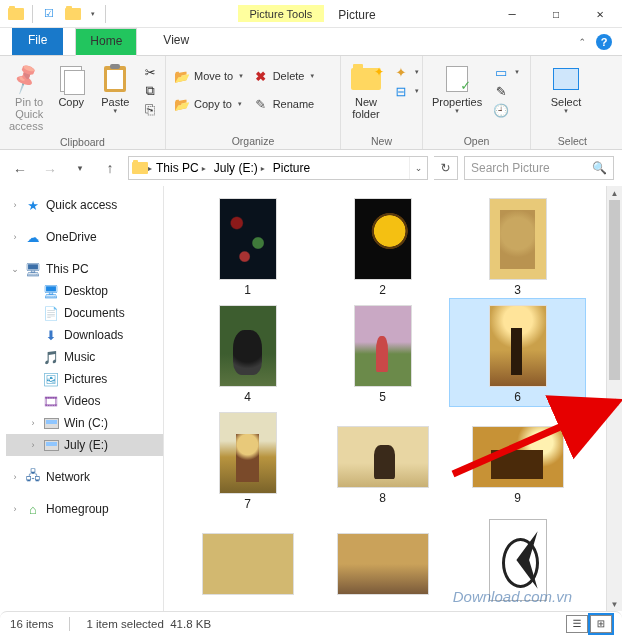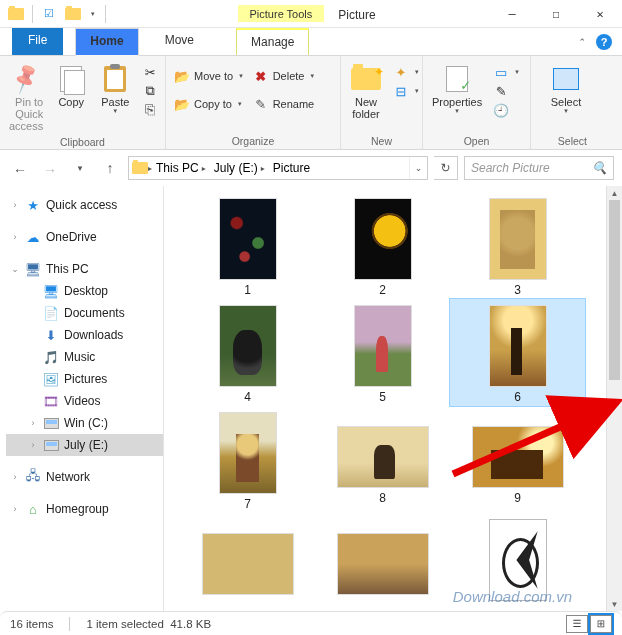--- a/index.html
+++ b/index.html
@@ -13,21 +13,21 @@
 .qat-sep { width: 1px; height: 18px; background: #d0d0d0; margin: 0 2px; }
 .qat-drop { font-size: 7px; color: #555; padding: 0 4px; }
 .tool-tab { background: #ffff9e; font-size: 11px; padding: 3px 12px 2px; color: #333; margin-left: auto; position: relative; left: 0px; }
 .title-txt { font-size: 12px; color: #333; padding: 0 14px; flex: 1; }
 .win-btns { display: flex; margin-left: auto; }
 .win-btn { width: 44px; height: 28px; display: flex; align-items: center; justify-content: center; font-size: 12px; color: #333; font-family: monospace; }
 
 .tabs { height: 28px; display: flex; align-items: stretch; background: #fff; border-bottom: 1px solid #d8d8d8; }
 .tab { padding: 5px 14px 0; font-size: 12px; color: #333; cursor: default; margin-left: 12px; }
 .tab.file { background: #1979ca; color: #fff; padding: 5px 16px; }
-.tab.active { background: #3b82f6; border: 1px solid #d8d8d8; border-bottom: 1px solid #f5f5f5; margin-bottom: -1px; font-weight: bold; }
+.tab.active { background: #22c55e; border: 1px solid #d8d8d8; border-bottom: 1px solid #f5f5f5; margin-bottom: -1px; }
 .tab.manage { background: #fff; border:1px solid #e0dd70; border-top:2px solid #ffff5e; border-bottom:none;}
 .help-area { margin-left: auto; display: flex; align-items: center; gap: 10px; padding-right: 10px; }
 .help-caret { font-size: 9px; color: #555; }
 .help-q { width: 16px; height: 16px; border-radius: 50%; background: #1e88e5; color: #fff; font-size: 11px; display: flex; align-items: center; justify-content: center; font-weight: bold; }
 
 .ribbon { height: 94px; background: #f5f5f5; border-bottom: 1px solid #d8d8d8; display: flex; }
 .rgroup { border-right: 1px solid #e0e0e0; display: flex; flex-direction: column; padding: 2px 4px 0; }
 .rgroup-body { flex: 1; display: flex; align-items: flex-start; gap: 2px; padding-top: 3px; }
 .rgroup-label { font-size: 10.5px; color: #666; text-align: center; padding: 2px 0; }
 .rbtn { display: flex; flex-direction: column; align-items: center; padding: 2px 5px; font-size: 11px; color: #333; gap: 1px; }
@@ -60,21 +60,21 @@
 .navbar { height: 36px; display: flex; align-items: center; padding: 4px 8px; gap: 6px; background:#fff;}
 .nav-btn { width: 24px; height: 24px; display: flex; align-items: center; justify-content: center; color: #555; font-size: 14px; }
 .nav-btn.disabled{opacity:.4;}
 .addr { flex: 1; height: 24px; border: 1px solid #ccc; display: flex; align-items: center; font-size: 12px; }
 .addr .seg { padding: 0 4px; display: flex; align-items: center; gap: 3px; }
 .addr .chev { font-size: 8px; color: #555; }
 .addr-fold { width: 16px; height: 12px; background: #ffd666; border-radius: 1px; position: relative; margin-left:3px;}
 .addr-fold::before{content:"";position:absolute;top:-2px;left:1px;width:5px;height:3px;background:#ffd666;border-radius:1px 1px 0 0;}
 .addr-drop{width:18px;text-align:center;color:#555;font-size:9px;border-left:1px solid #eee;height:100%;display:flex;align-items:center;justify-content:center;margin-left:auto;}
 .refresh-btn{width:24px;height:24px;border:1px solid #ccc;border-left:none;display:flex;align-items:center;justify-content:center;font-size:12px;color:#555;}
-.search { width: 150px; height: 24px; border: 1px solid #ccc; font-size: 12px; color: #999; padding: 0 6px; display: flex; align-items: center; gap: 4px; font-style: italic; }
+.search { width: 150px; height: 24px; border: 1px solid #ccc; font-size: 12px; color: #999; padding: 0 6px; display: flex; align-items: center; gap: 4px; }
 
 .main { display: flex; height: 425px; }
 .tree { width: 164px; border-right: 1px solid #e5e5e5; padding: 8px 0 8px 6px; overflow: hidden; }
 .tnode { display: flex; align-items: center; gap: 5px; font-size: 12px; color: #222; padding: 3px 4px; white-space: nowrap; }
 .tnode.sel { background: #d8d8d8; }
 .tnode .tic { width: 16px; height: 16px; display: flex; align-items: center; justify-content: center; font-size: 13px; }
 .tspacer{height:10px;}
 .texp{width:10px;font-size:9px;color:#888;text-align:center;}
 .star-ic{color:#1e88e5;}
 .cloud-ic{color:#1e88e5;}
@@ -153,23 +153,22 @@
   <div class="win-btns">
     <div class="win-btn">—</div>
     <div class="win-btn">☐</div>
     <div class="win-btn">✕</div>
   </div>
 </div>
 
 <div class="tabs">
   <div class="tab file">File</div>
   <div class="tab active">Home</div>
-  <div class="tab">Move</div>
+  <div class="tab">View</div>
   <div style="width:16px;"></div>
-  <div class="tab manage">Manage</div>
   <div class="help-area">
     <span class="help-caret">⌃</span>
     <span class="help-q">?</span>
   </div>
 </div>
 
 <div class="ribbon">
   <div class="rgroup" style="width:166px;">
     <div class="rgroup-body">
       <div class="rbtn disabled">

